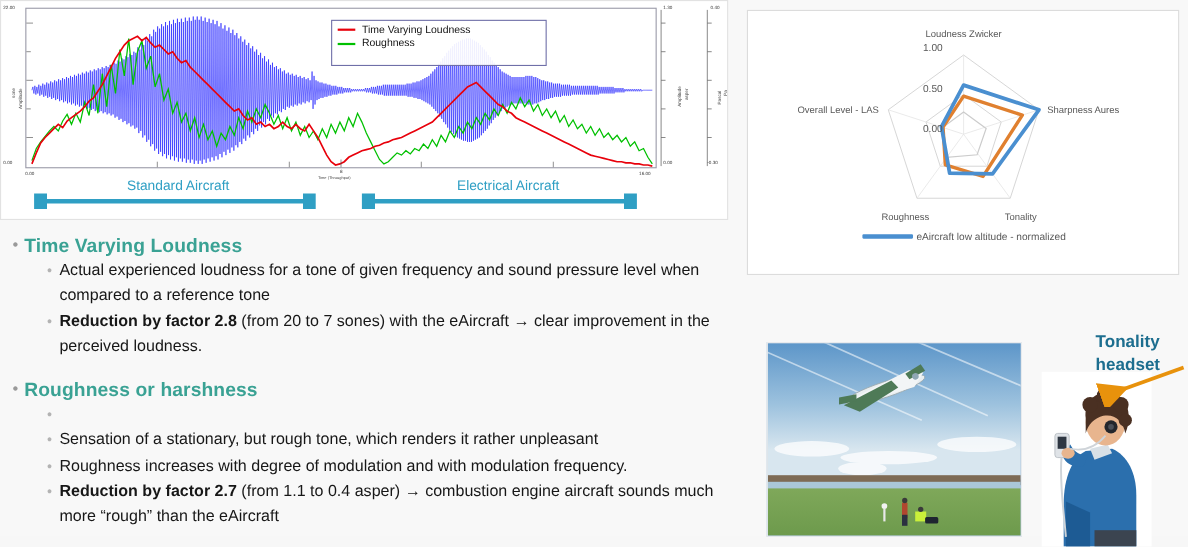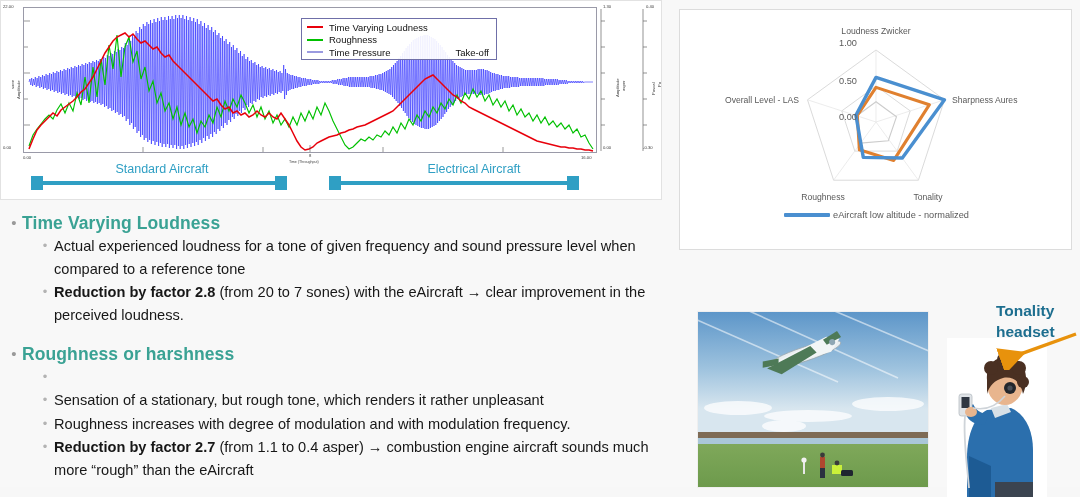--- a/index.html
+++ b/index.html
@@ -147,31 +147,26 @@
 
     <div class="legend-box">
       <div class="legend-row">
         <span class="legend-swatch" style="border-top-color:#e8000b;"></span>
         <span class="legend-txt">Time Varying Loudness</span>
       </div>
       <div class="legend-row">
         <span class="legend-swatch" style="border-top-color:#00c000;"></span>
         <span class="legend-txt">Roughness</span>
       </div>
-      <div class="legend-row">
-        <span class="legend-swatch" style="border-top-color:#9a9ae0;"></span>
-        <span class="legend-txt">Time Pressure</span>
-        <span class="takeoff">Take-off</span>
-      </div>
     </div>
 
     <div class="band" style="left:36px;top:157px;width:250px;">
       <span class="band-lbl">Standard Aircraft</span>
     </div>
-    <div class="band" style="left:348px;top:157px;width:250px;">
+    <div class="band" style="left:336px;top:157px;width:250px;">
       <span class="band-lbl">Electrical Aircraft</span>
     </div>
     <div class="arrow-wrap" style="left:30px;top:175px;width:256px;">
       <svg width="256" height="14" viewBox="0 0 256 14">
         <defs>
           <marker id="ahL" markerWidth="7" markerHeight="7" refX="6" refY="3.5" orient="auto">
               <path d="M7,0 L7,7 L0,3.5 z" fill="#2f9fc4"></path>
             </marker>
           <marker id="ahR" markerWidth="7" markerHeight="7" refX="1" refY="3.5" orient="auto">
               <path d="M0,0 L0,7 L7,3.5 z" fill="#2f9fc4"></path>

